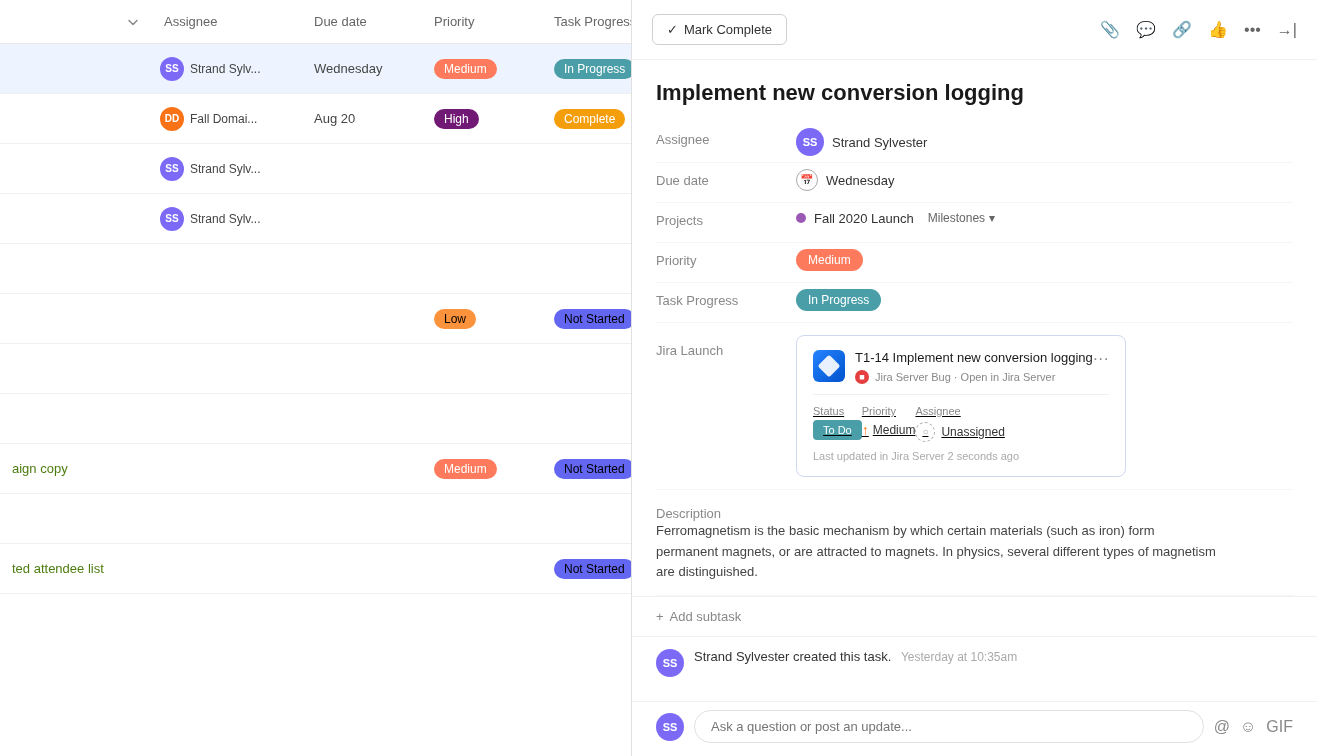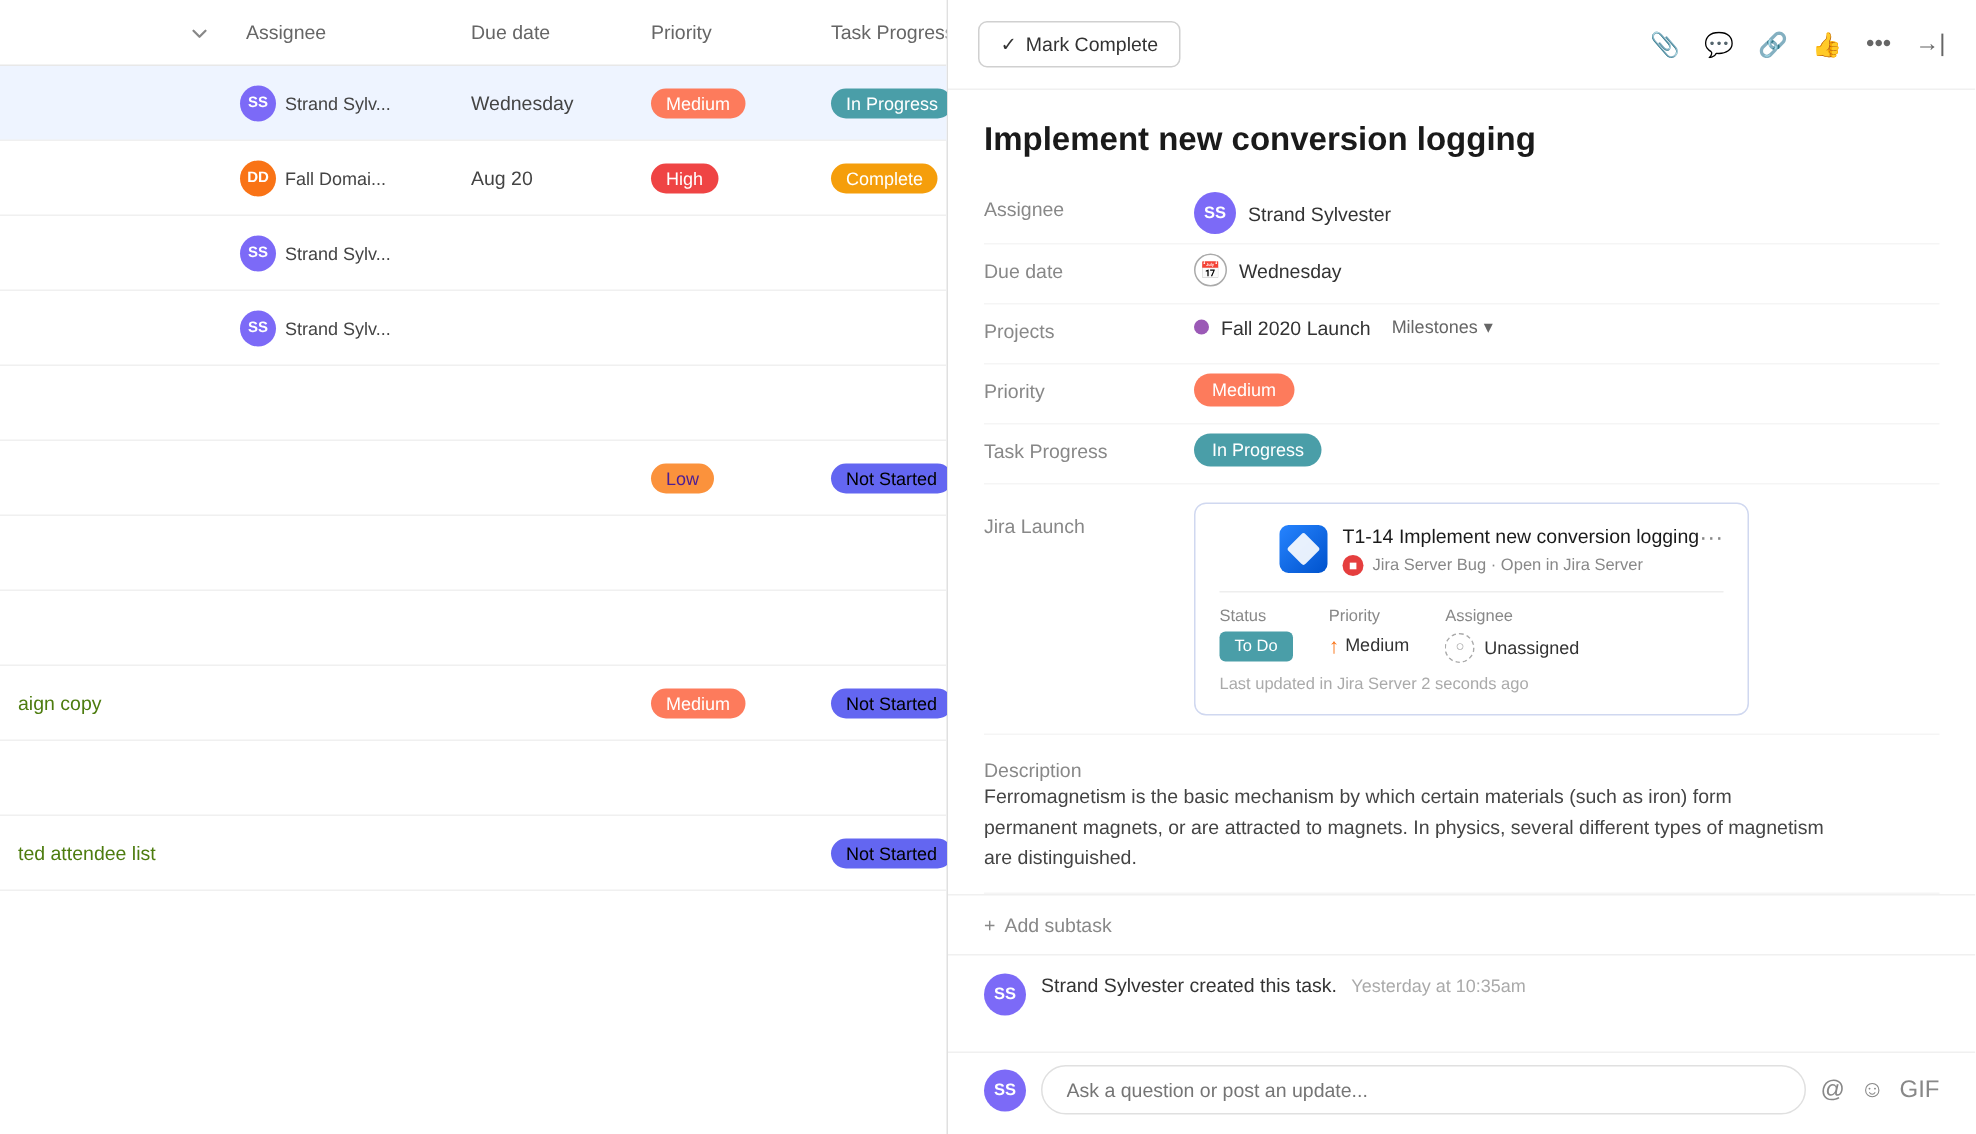--- a/index.html
+++ b/index.html
@@ -112,22 +112,22 @@
       display: inline-flex;
       align-items: center;
       padding: 3px 10px;
       border-radius: 20px;
       font-size: 12px;
       font-weight: 500;
       white-space: nowrap;
     }
 
     .badge-medium { background: #fd7b5c; color: #fff; }
-    .badge-high { background: #ef4444; color: #fff; }
-    .badge-low { background: #fb923c; color: #4c1d95; }
+    .badge-high { background: #701a75; color: #fff; }
+    .badge-low { background: #fb923c; color: #000000; }
     .badge-in-progress { background: #4a9ea8; color: #fff; }
     .badge-waiting { background: #f59e0b; color: #fff; }
     .badge-not-started { background: #6366f1; color: #000000; text-align: center; }
 
     
     .right-panel {
       flex: 1;
       overflow-y: auto;
       padding: 0;
       background: #fff;
@@ -290,21 +290,20 @@
       padding: 14px 16px;
       background: #fff;
       max-width: 420px;
     }
 
     .jira-card-header {
       display: flex;
       align-items: flex-start;
       justify-content: space-between;
       margin-bottom: 10px;
-      margin-left: 40px;
     }
 
     .jira-card-title-row {
       display: flex;
       align-items: flex-start;
       gap: 10px;
     }
 
     .jira-logo {
       width: 32px;
@@ -363,22 +362,22 @@
       cursor: pointer;
       color: #888;
       font-size: 16px;
       padding: 0;
     }
 
     .jira-divider { border: none; border-top: 1px solid #eee; margin: 10px 0; }
 
     .jira-fields {
       display: flex;
-      gap: 24px;
       margin-bottom: 8px;
+      text-decoration: underline;
     }
 
     .jira-field-label {
       font-size: 11px;
       color: #888;
       margin-bottom: 5px;
     }
 
     .jira-status-badge {
       background: #4a9ea8;

